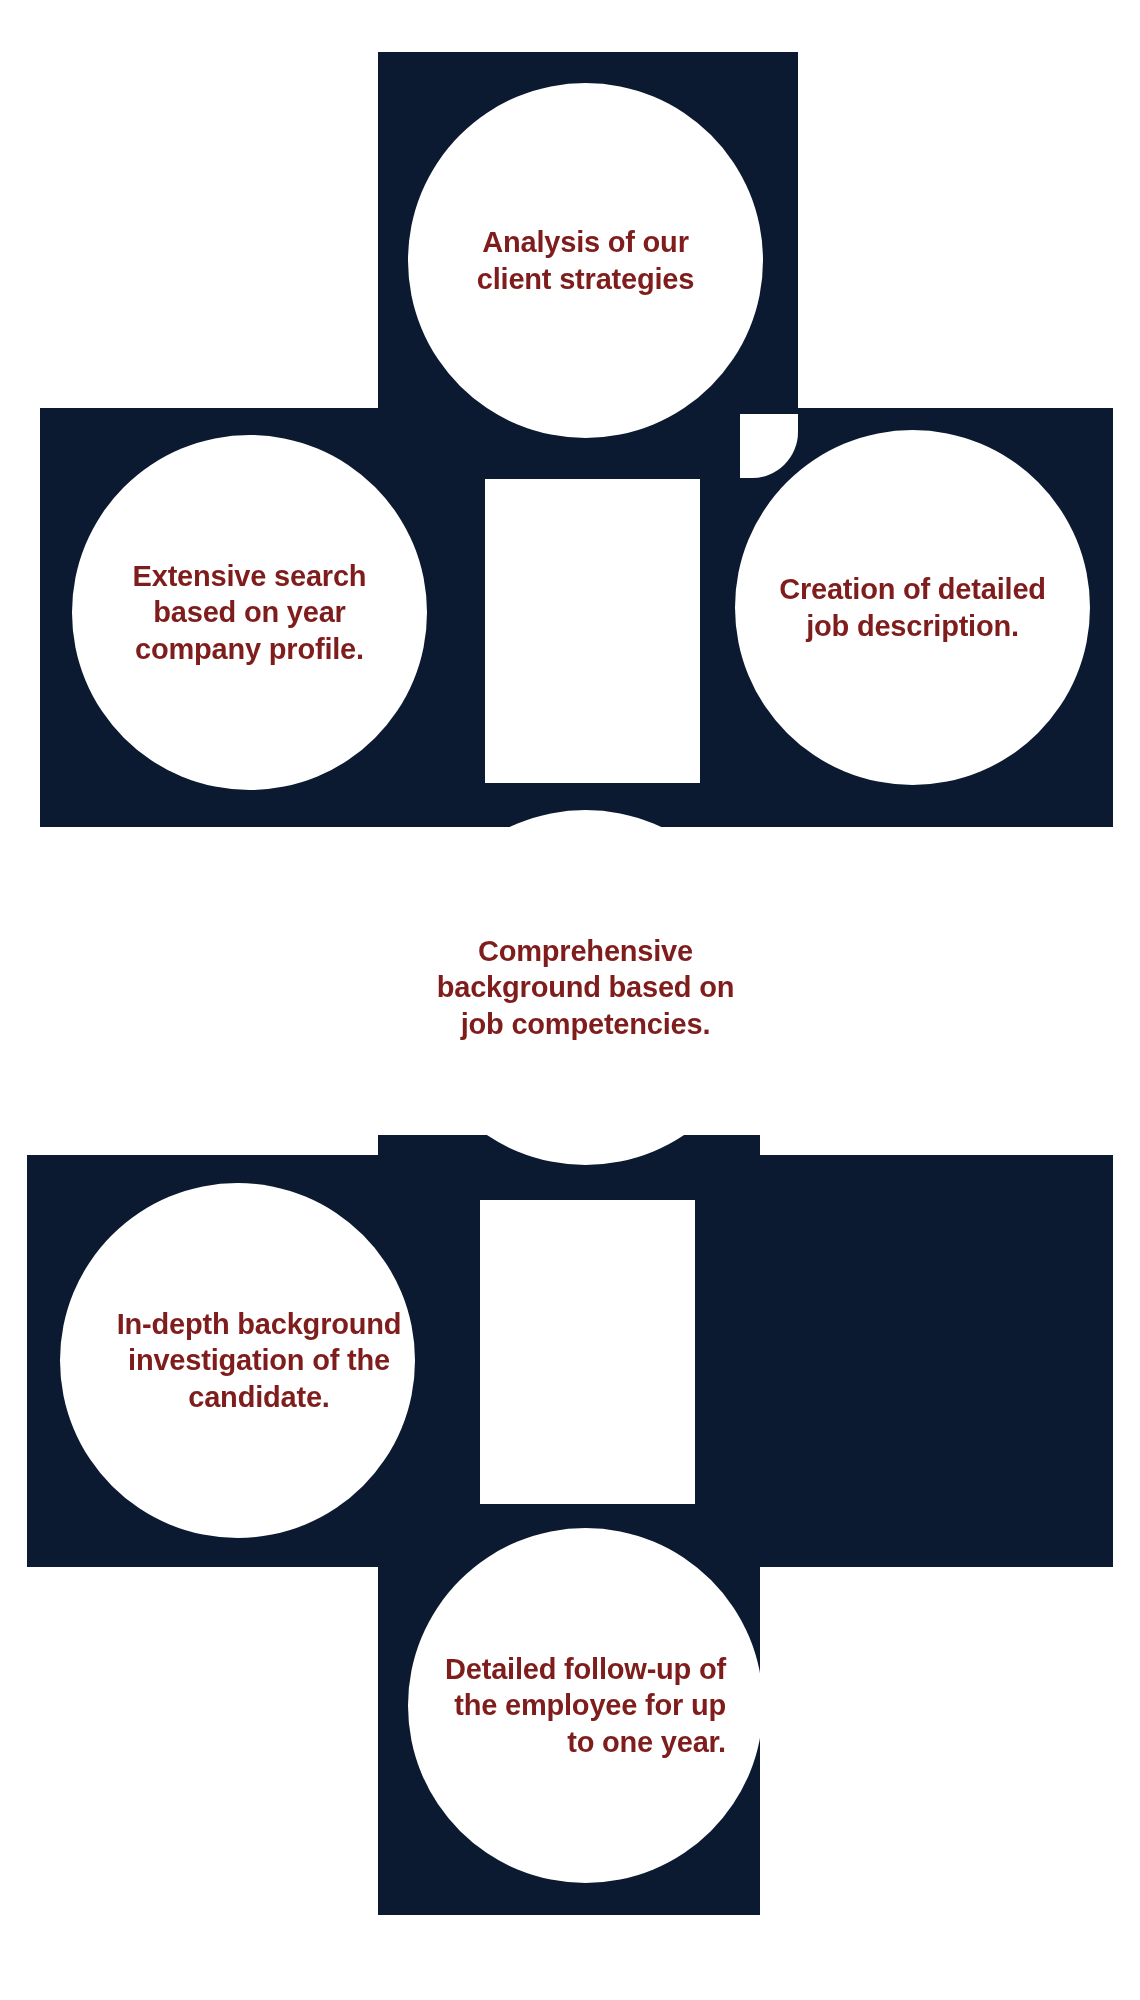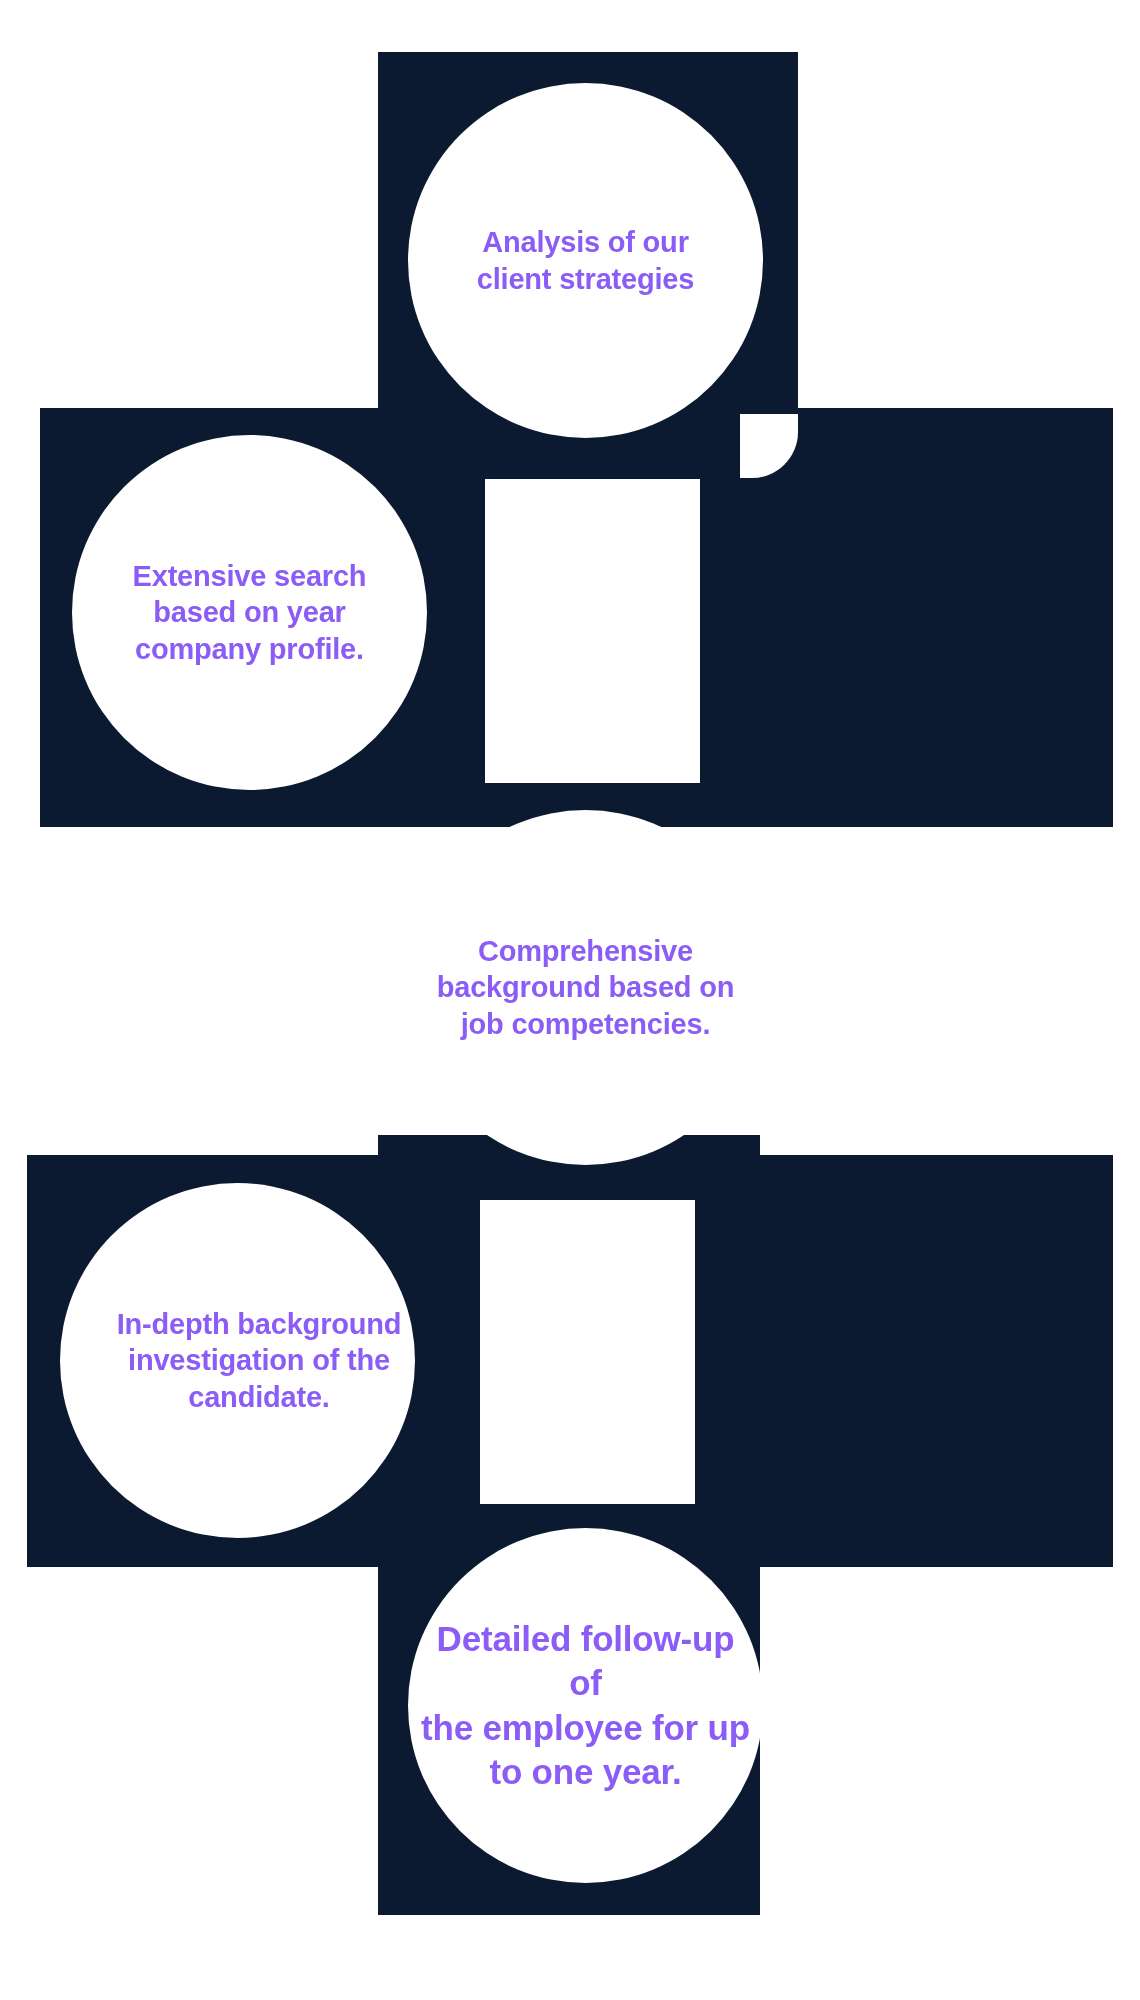--- a/index.html
+++ b/index.html
@@ -30,21 +30,21 @@
     position: absolute;
     background: #ffffff;
     border-radius: 50%;
     display: flex;
     align-items: center;
     justify-content: center;
     text-align: center;
     box-sizing: border-box;
   }
   .node-label {
-    color: #8b5cf6;
+    color: #7f1d1d;
     font-weight: 700;
     line-height: 1.26;
     letter-spacing: -0.2px;
     padding: 0 8px;
     white-space: pre-line;
   }
 
   
   .cut {
     position: absolute;
@@ -79,33 +79,37 @@
     <span class="node-label" style="font-size:29px;">Analysis of our
 client strategies</span>
   </div>
 
   <div class="node" style="left:72px; top:435px; width:355px; height:355px;">
     <span class="node-label" style="font-size:29px;">Extensive search
 based on year
 company profile.</span>
   </div>
 
+  <div class="node" style="left:735px; top:430px; width:355px; height:355px;">
+    <span class="node-label" style="font-size:29px;">Creation of detailed
+job description.</span>
+  </div>
 
   <div class="node" style="left:408px; top:810px; width:355px; height:355px;">
     <span class="node-label" style="font-size:29px;">Comprehensive
 background based on
 job competencies.</span>
   </div>
 
   <div class="node" style="left:60px; top:1183px; width:355px; height:355px;">
     <span class="node-label" style="font-size:29px;margin-left:43px;">In-depth background
 investigation of the
 candidate.</span>
   </div>
 
 
   <div class="node" style="left:408px; top:1528px; width:355px; height:355px;">
-    <span class="node-label" style="font-size:35px;">Detailed follow-up of
+    <span class="node-label" style="font-size:29px;text-align:right;">Detailed follow-up of
 the employee for up
 to one year.</span>
   </div>
 
 </div>
 
 </body></html>

